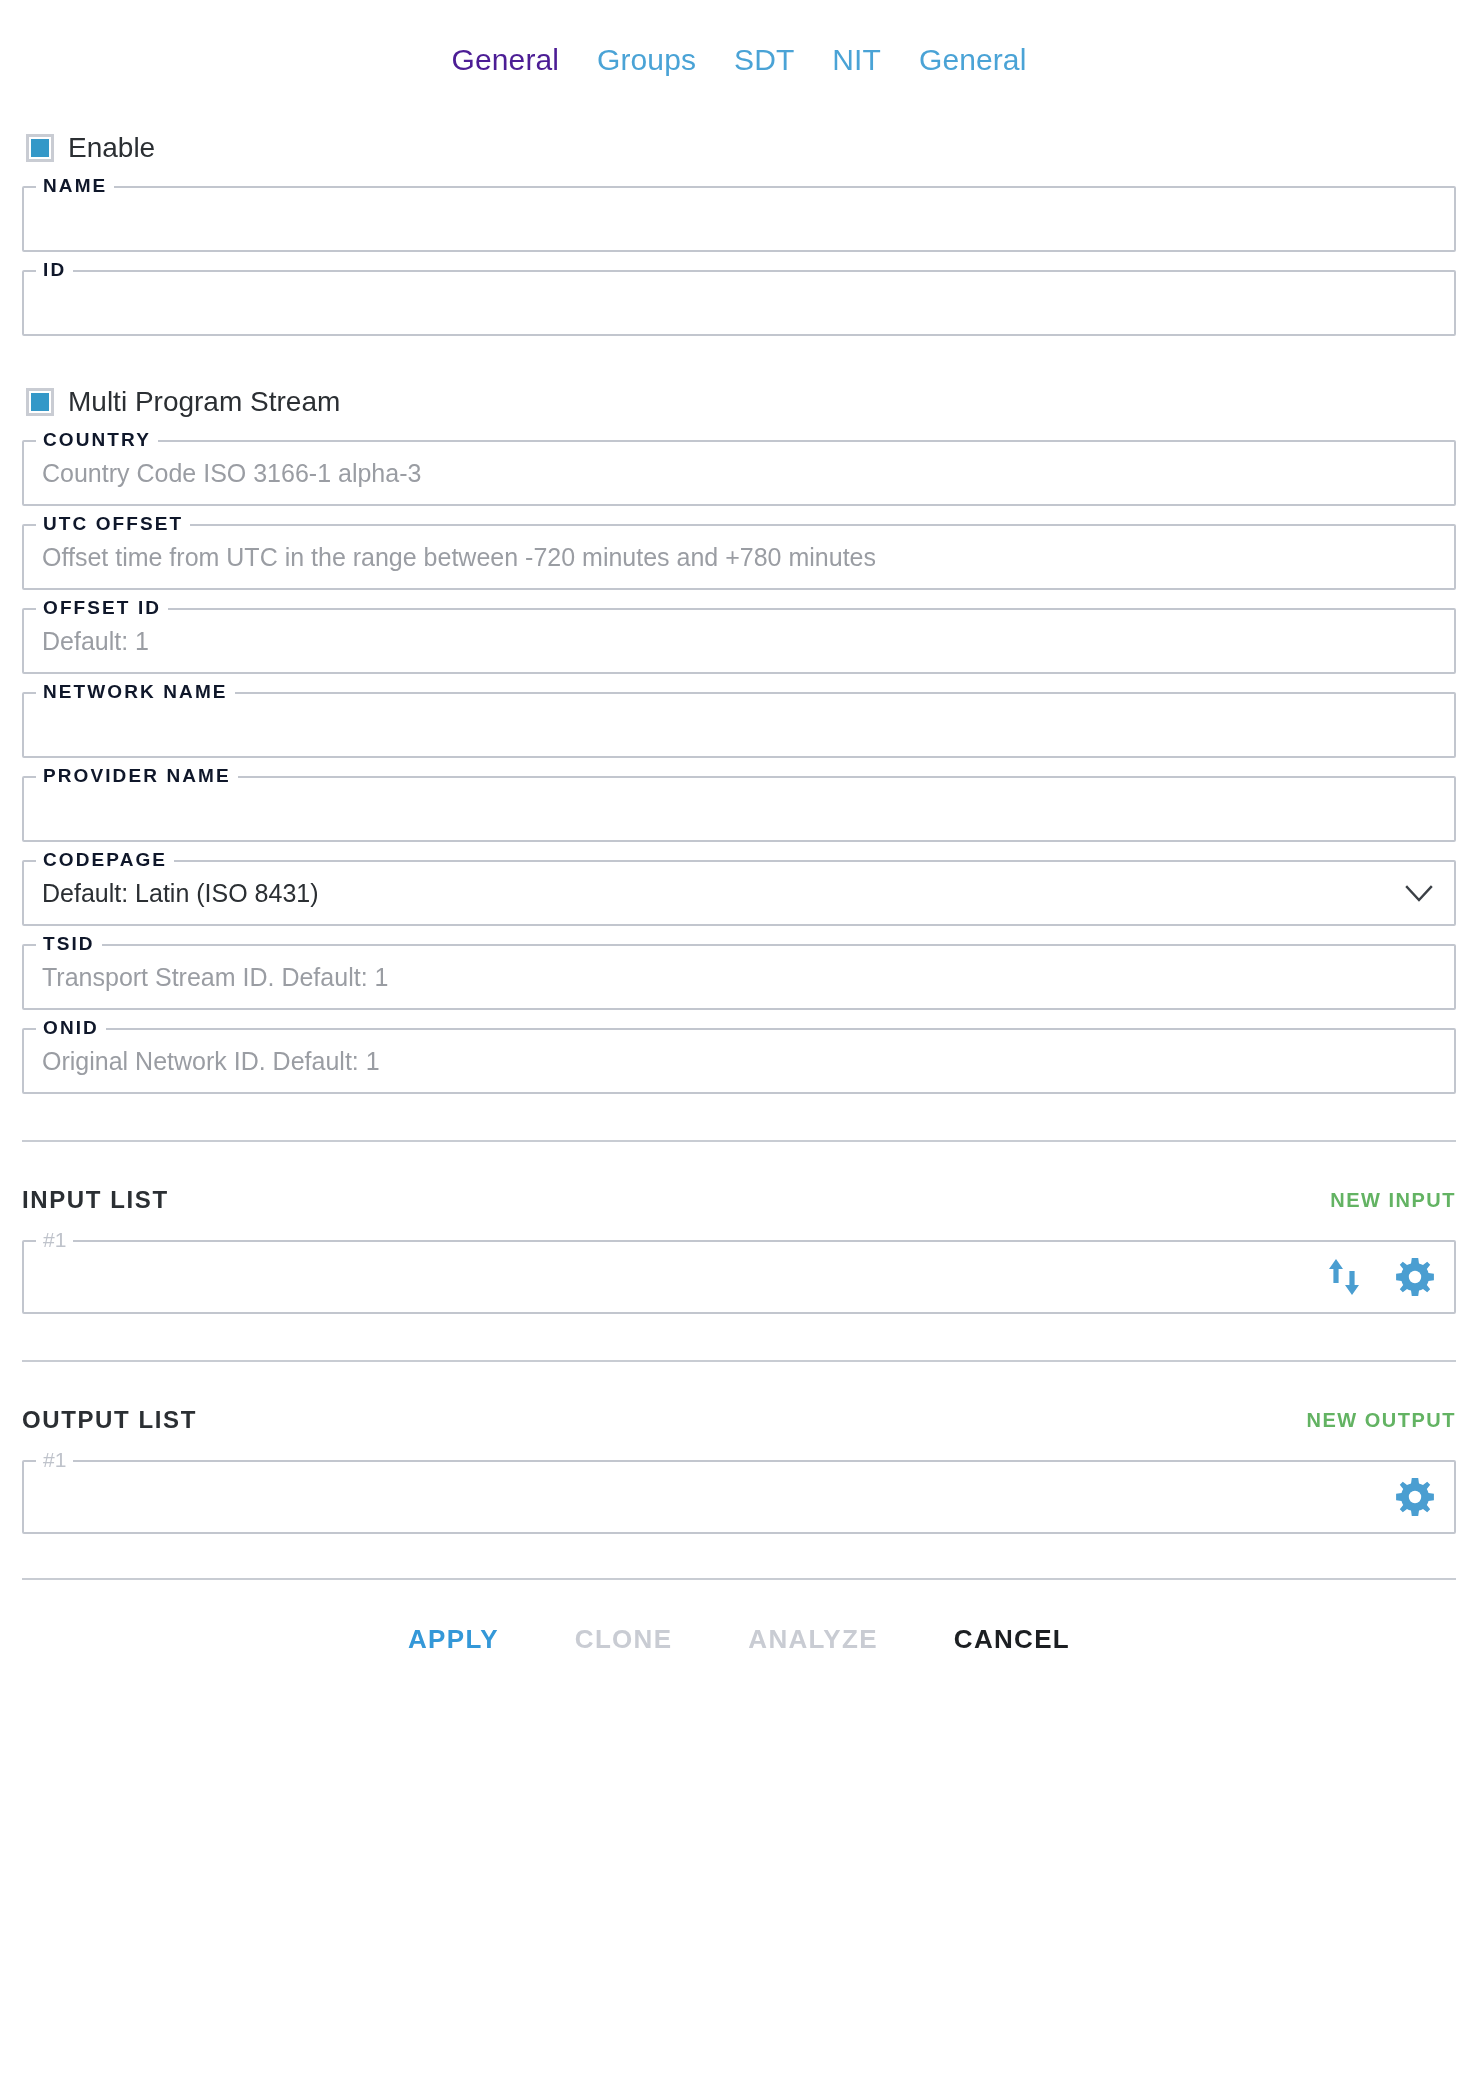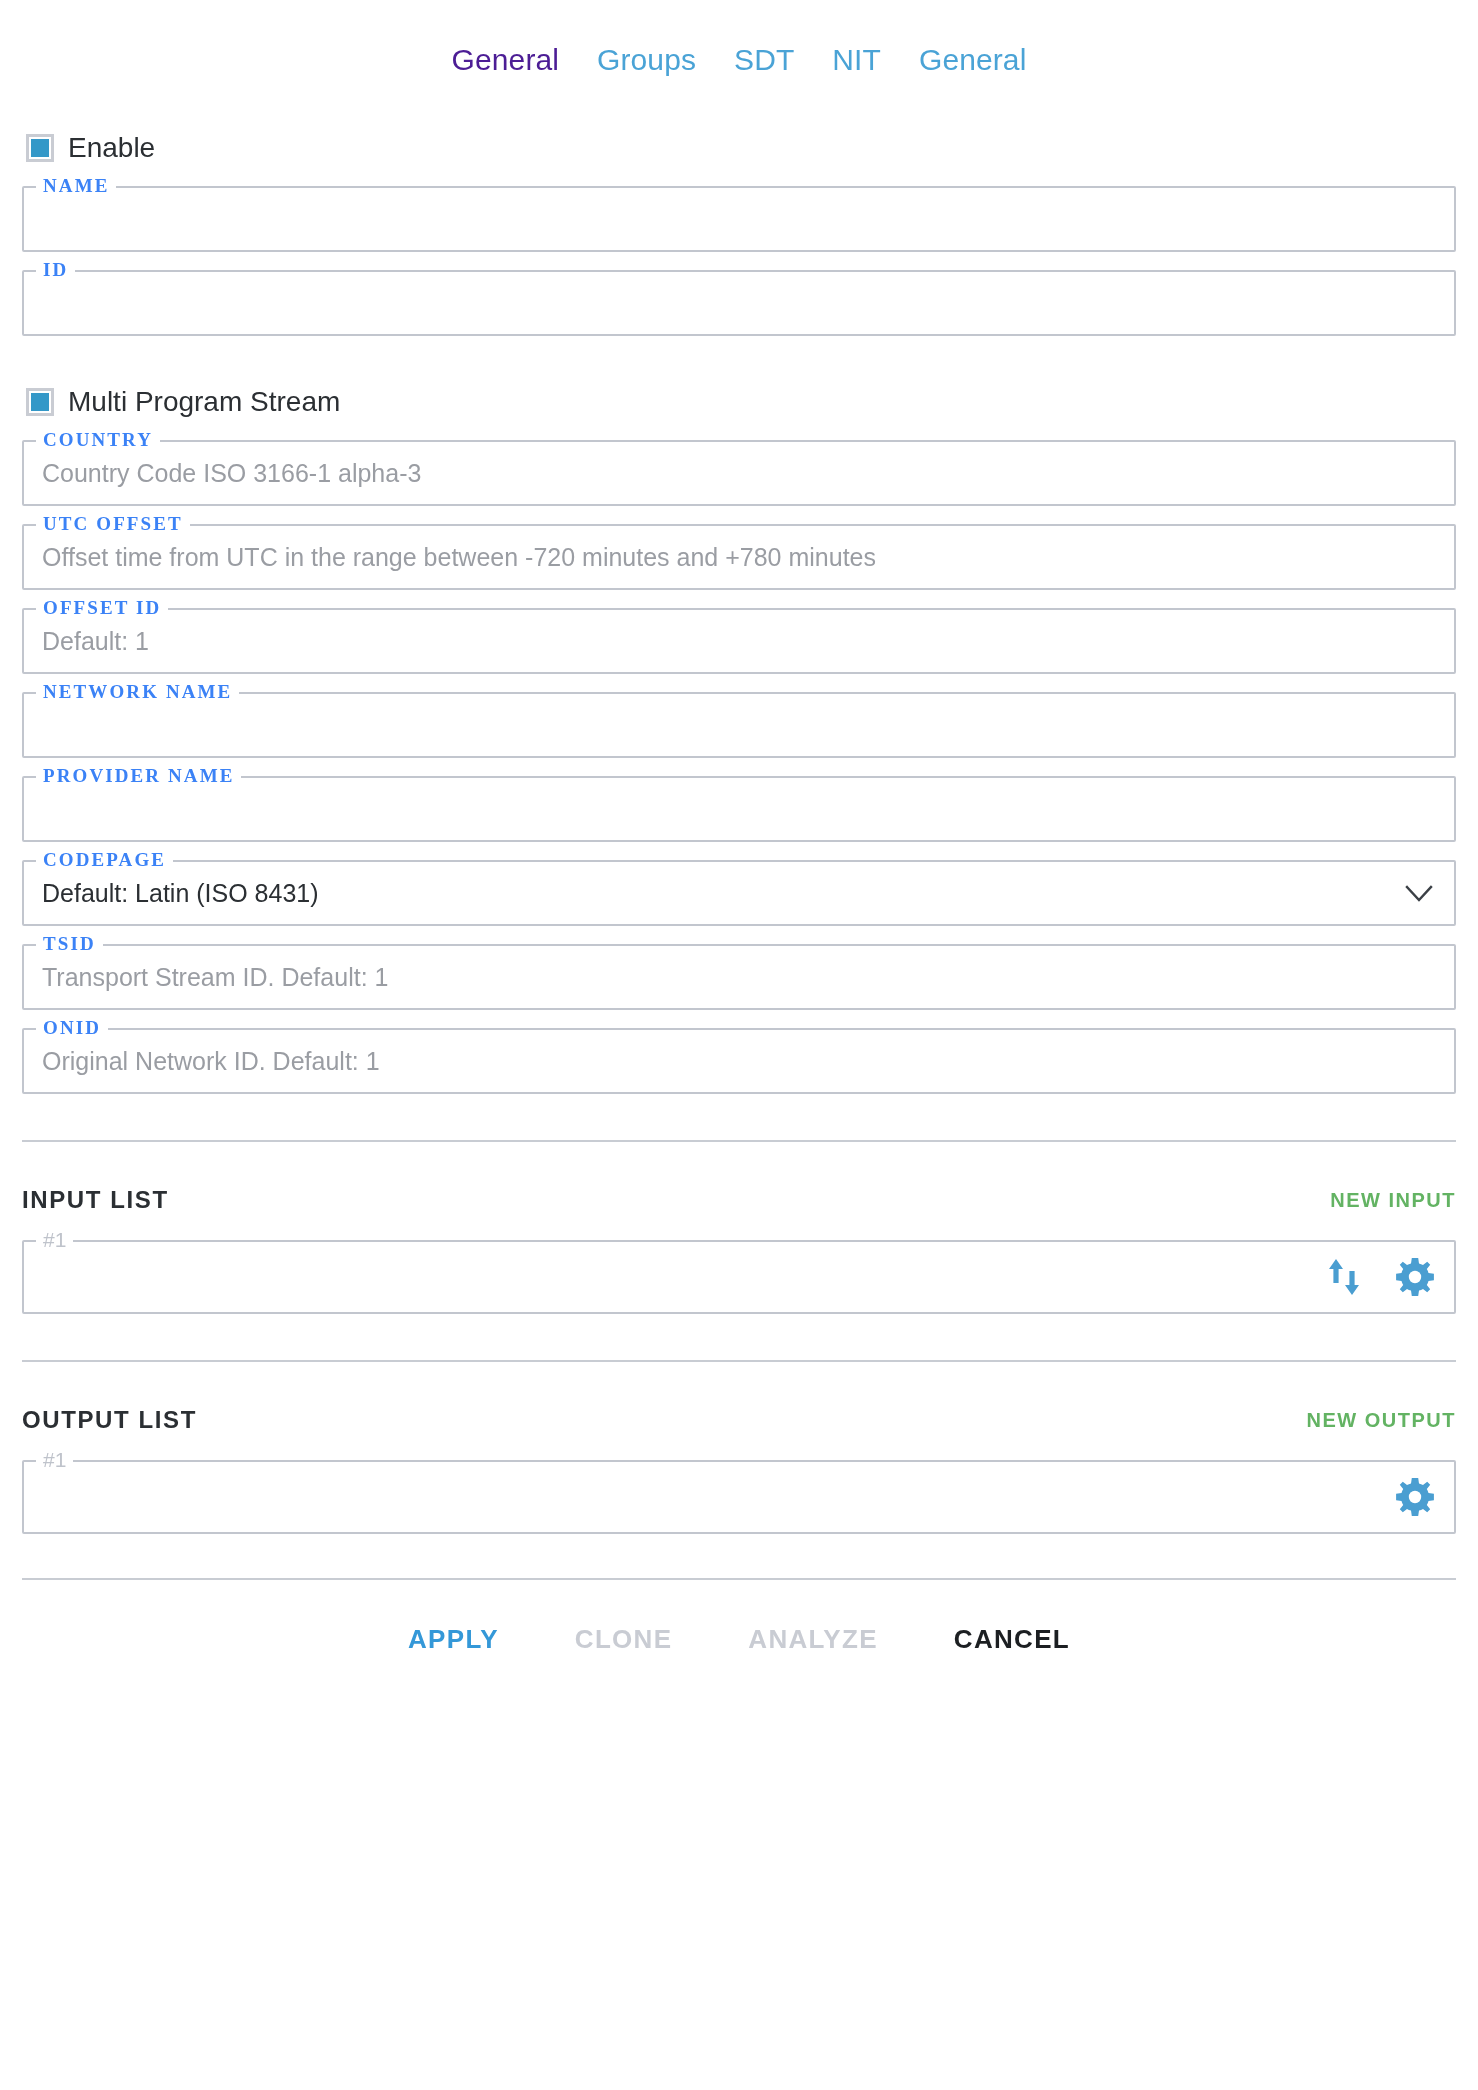--- a/index.html
+++ b/index.html
@@ -81,24 +81,23 @@
   }
   .field .legend {
     position: absolute;
     top: -12px;
     left: 12px;
     background: #ffffff;
     padding: 0 7px;
     font-size: 19px;
     font-weight: bold;
     letter-spacing: 2.1px;
-    color: #3b82f6;
+    color: #0f172a;
     line-height: 20px;
     white-space: nowrap;
-    font-family: Liberation Serif, serif;
   }
   .field .value {
     font-size: 25px;
     line-height: 30px;
     color: #9a9da3;
     white-space: nowrap;
   }
   .field .value.filled { color: #2b2f33; }
   .field .value.empty { color: transparent; }
 

